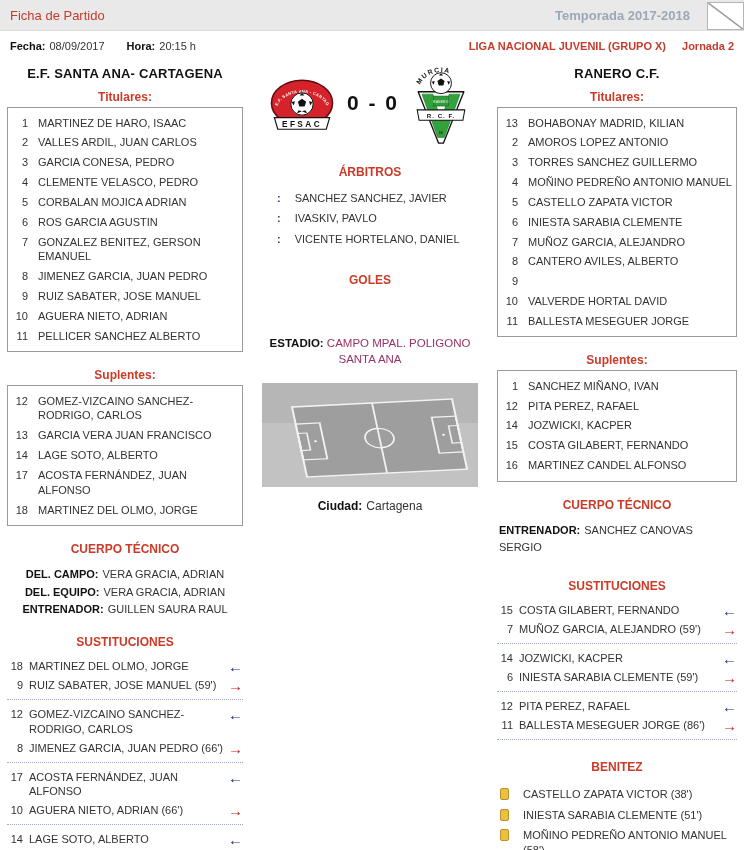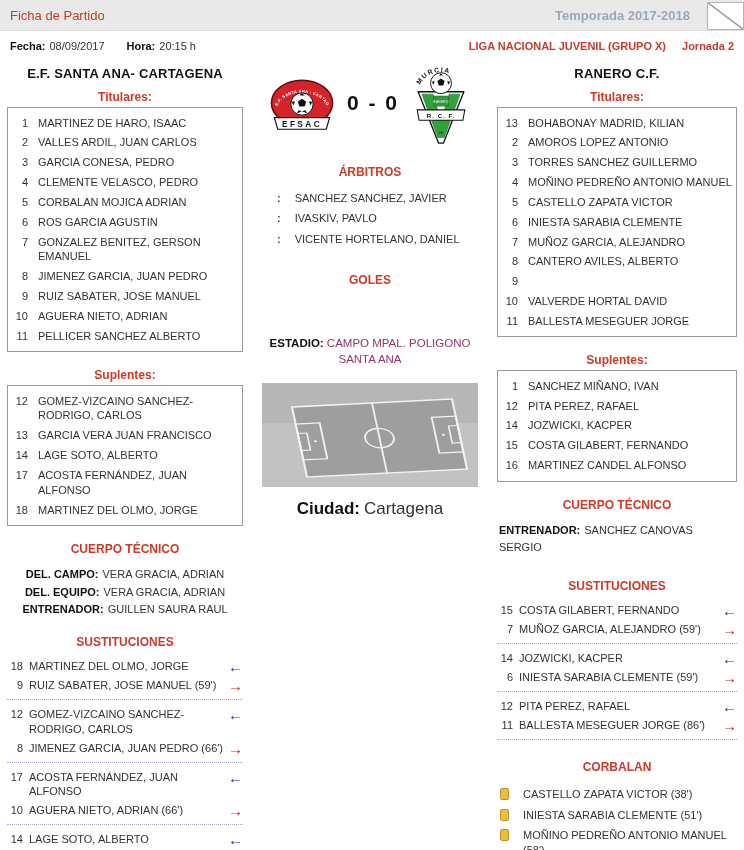--- a/index.html
+++ b/index.html
@@ -68,21 +68,21 @@
   .score { margin-top: 24px; font-size: 21px; font-weight: bold; color: #111; letter-spacing: 2px; white-space: nowrap; }
   .arbitros-header { margin-top: 18px; }
   .refs-list { margin-top: 9px; padding-left: 30px; }
   .ref-row { font-size: 11px; line-height: 1.85; color: #333; }
   .ref-colon { color: #23407e; font-weight: bold; margin-right: 14px; }
   .goles-header { margin-top: 24px; }
   .estadio-line { margin-top: 48px; text-align: center; font-size: 11.5px; line-height: 1.4; padding: 0 4px; }
   .estadio-label { font-weight: bold; color: #111; }
   .estadio-value { color: #993366; }
   .field-wrap { margin-top: 16px; display: flex; justify-content: center; }
-  .ciudad-line { margin-top: 12px; text-align: center; font-size: 17px; }
+  .ciudad-line { margin-top: 12px; text-align: center; font-size: 12px; }
   .ciudad-label { font-weight: bold; color: #111; margin-right: 4px; }
   .ciudad-value { color: #333; }
 </style>
 </head>
 <body>
 
 <div class="topbar">
   <span class="topbar-title">Ficha de Partido</span>
   <span class="topbar-season">Temporada 2017-2018</span>
   <div class="img-placeholder">
@@ -494,21 +494,21 @@
           <span class="sub-arrow"></span>
         </div>
 
         <div class="sub-row" data-dir="out">
           <span class="num">11</span>
           <span class="pname">BALLESTA MESEGUER JORGE (86')</span>
           <span class="sub-arrow"></span>
         </div>
       </div>
 
-    <div class="sec-header cards-header" style="margin-top:20px;">CORBALAN</div>
+    <div class="sec-header cards-header" style="margin-top:20px;">BENITEZ</div>
     <div>
 
         <div class="card-row">
           <span class="card-box" data-type="yellow"></span>
           <span class="pname">CASTELLO ZAPATA VICTOR (38')</span>
         </div>
 
         <div class="card-row">
           <span class="card-box" data-type="yellow"></span>
           <span class="pname">INIESTA SARABIA CLEMENTE (51')</span>

